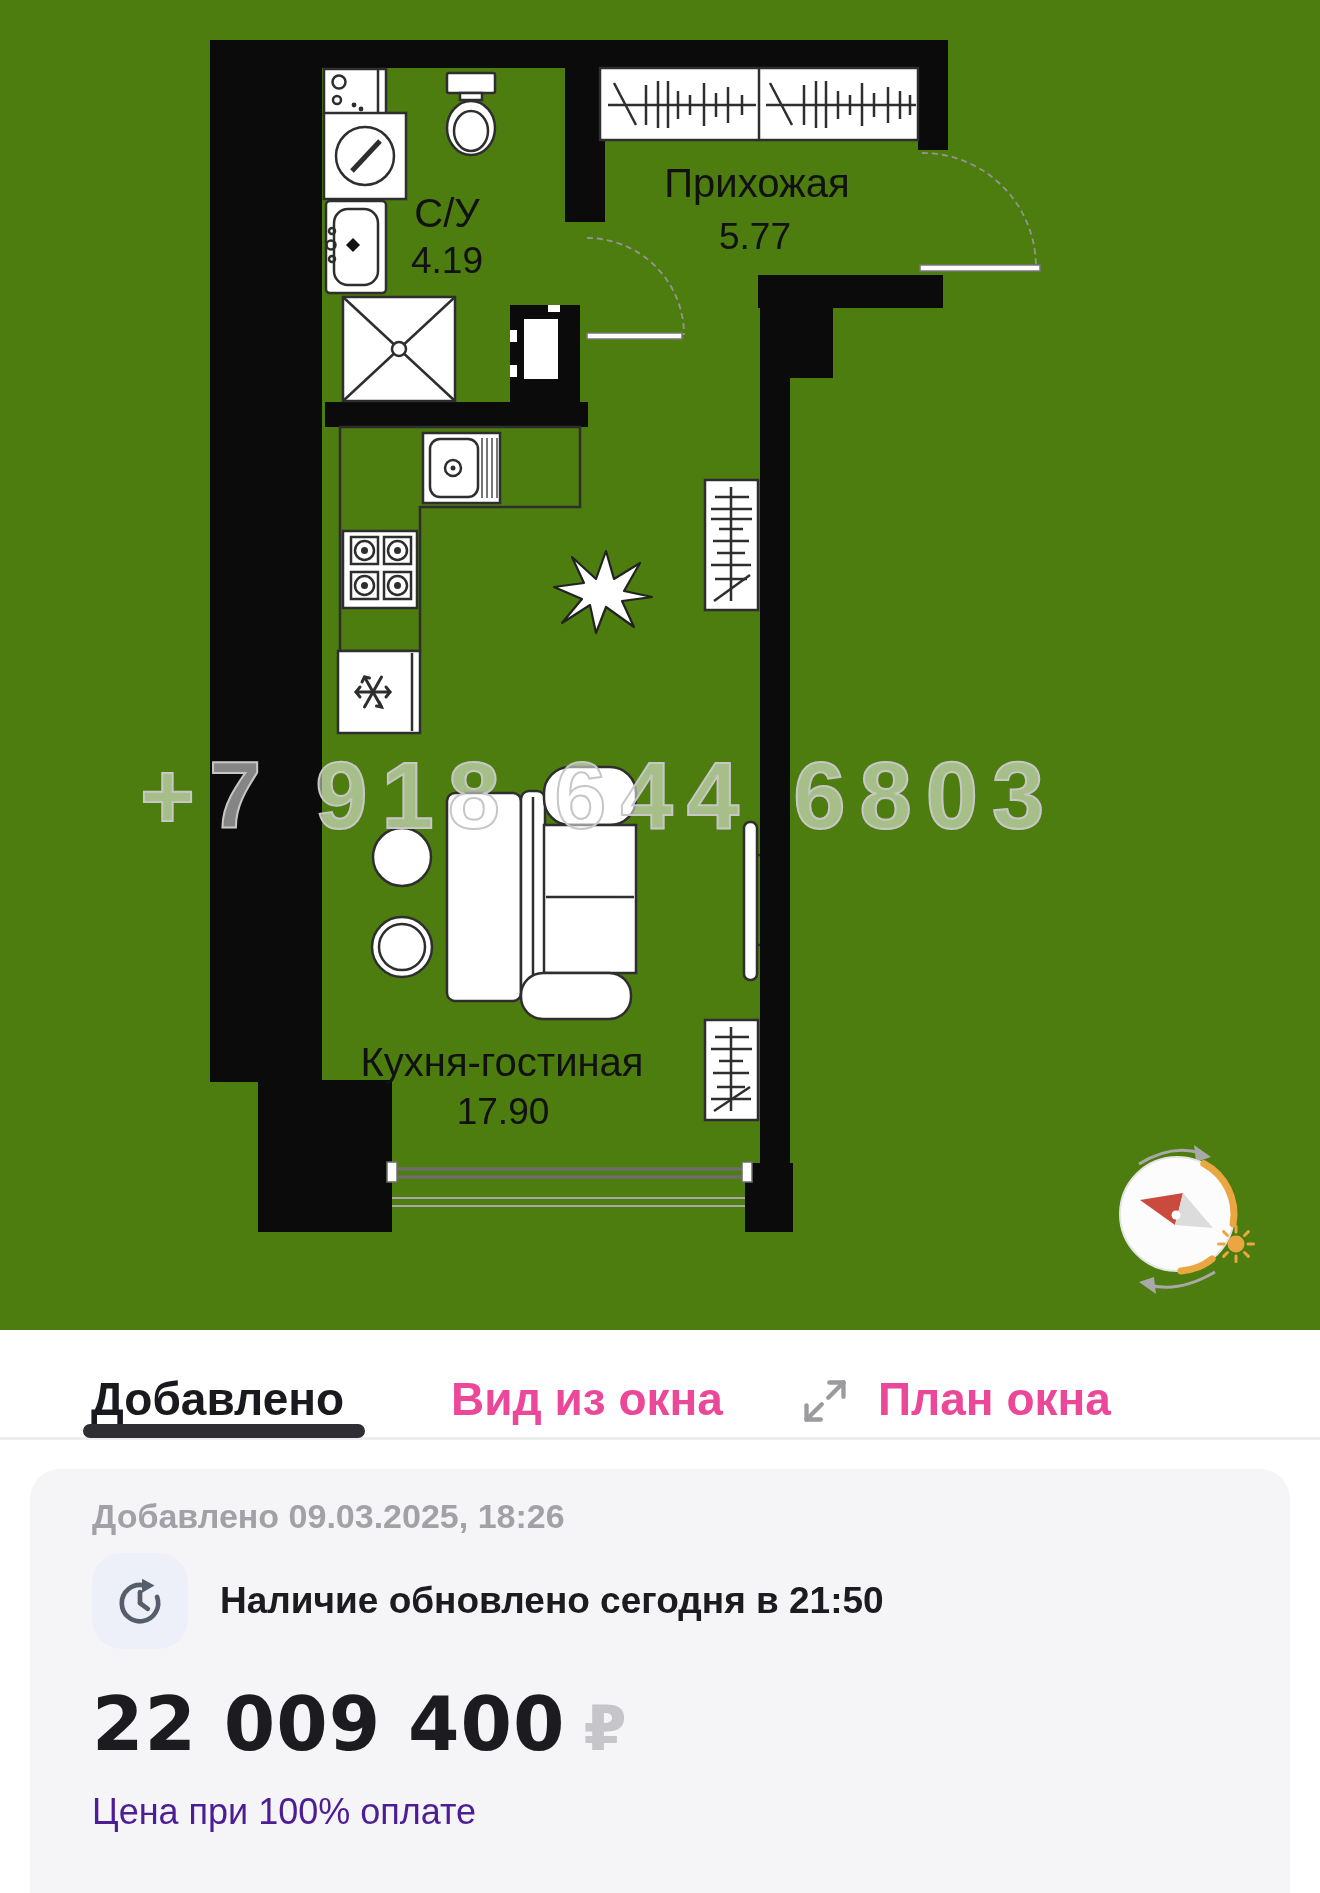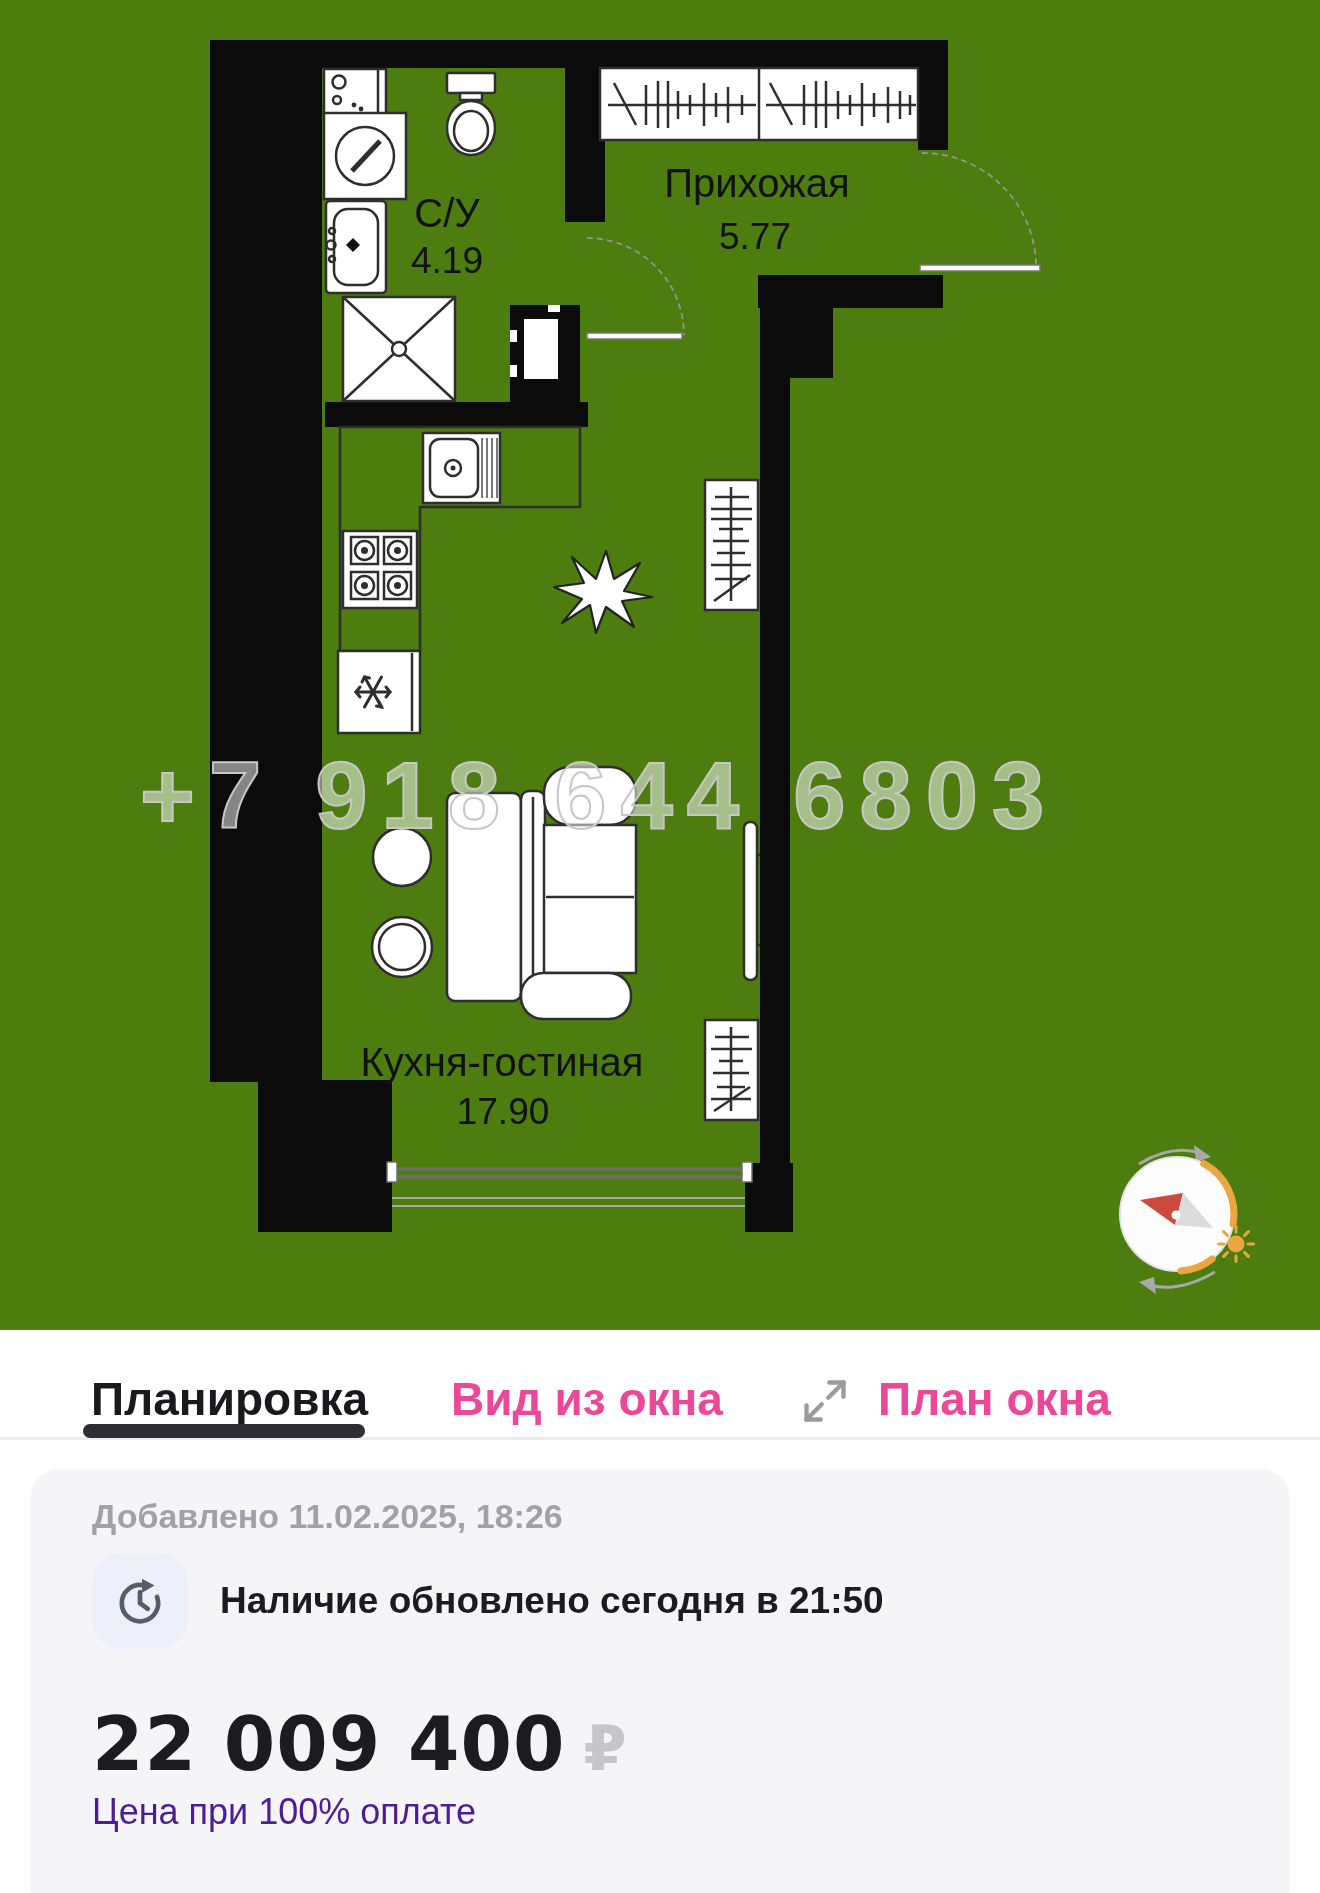--- a/index.html
+++ b/index.html
@@ -34,21 +34,21 @@
 
   
   #card { left:30px; top:1469px; width:1260px; height:424px; background:#f5f5f7;
     border-radius:30px 30px 0 0; }
   #added { position:absolute; left:62px; top:28px; font-size:34px; font-weight:bold; color:#a1a1a7; }
   #clock-badge { position:absolute; left:62px; top:84px; width:96px; height:96px;
     border-radius:30px; background:#eef0f9; display:flex; align-items:center; justify-content:center; }
   #avail { position:absolute; left:190px; top:84px; height:96px; display:flex; align-items:center;
     font-size:37px; font-weight:bold; color:#1b1b20; }
   #price-row { position:absolute; left:62px; top:212px; display:flex; align-items:baseline;
-    font-family:"DejaVu Sans","Liberation Sans",sans-serif;margin-top:20px; }
+    font-family:"DejaVu Sans","Liberation Sans",sans-serif; }
   #price { font-size:74px; font-weight:bold; color:#1b1b20; letter-spacing:1px; }
   #ruble { font-size:62px; font-weight:bold; color:#c6c6ca; margin-left:18px; }
   #price-note { position:absolute; left:62px; top:322px; font-size:36px; color:#4c1d95; }
 
   #compass { position:absolute; left:1105px; top:1138px; z-index:7; }
 </style>
 </head>
 <body>
 
 <div id="plan-wrap" class="abs">
@@ -276,37 +276,37 @@
     </g>
     <polygon points="35,62 78,55 70,87" fill="#cb4a3e"></polygon>
     <polygon points="78,55 108,90 70,87" fill="#dcdcdc"></polygon>
     <circle cx="71" cy="77" r="4.5" fill="#fff"></circle>
   </svg>
 </div>
 
 <div id="tabs" class="abs">
   <div id="tab-divider"></div>
   <div id="tab-underline"></div>
-  <span class="tab active" style="left:91px">Планировка</span>
+  <span class="tab active" style="left:91px">Добавлено</span>
   <span class="tab" style="left:451px">Вид из окна</span>
   <svg id="expand-ic" width="50" height="50" viewBox="0 0 46 46">
     <g stroke="#9b9b9e" stroke-width="4" stroke-linecap="round" fill="none">
       <path d="M26,20 L40,6"></path>
         <path d="M40,6 H27"></path>
         <path d="M40,6 V19"></path>
       <path d="M20,26 L6,40"></path>
         <path d="M6,40 H19"></path>
         <path d="M6,40 V27"></path>
     </g>
   </svg>
   <span class="tab" style="left:878px">План окна</span>
 </div>
 
 <div id="card" class="abs">
-  <div id="added">Добавлено 11.02.2025, 18:26</div>
+  <div id="added">Добавлено 09.03.2025, 18:26</div>
 
   <div id="clock-badge">
     <svg width="54" height="54" viewBox="0 0 52 52">
       <path d="M42.4,22 A17.5,17.5 0 1 1 29,10.8" stroke="#565d6b" stroke-width="4.5" fill="none" stroke-linecap="round"></path>
       <polygon points="28,4.5 40,11 28,18" fill="#565d6b"></polygon>
       <line x1="26" y1="28" x2="26" y2="17.5" stroke="#565d6b" stroke-width="4.5" stroke-linecap="round"></line>
       <line x1="26" y1="28" x2="33.5" y2="33.5" stroke="#565d6b" stroke-width="4.5" stroke-linecap="round"></line>
     </svg>
   </div>
   <div id="avail">Наличие обновлено сегодня в 21:50</div>

